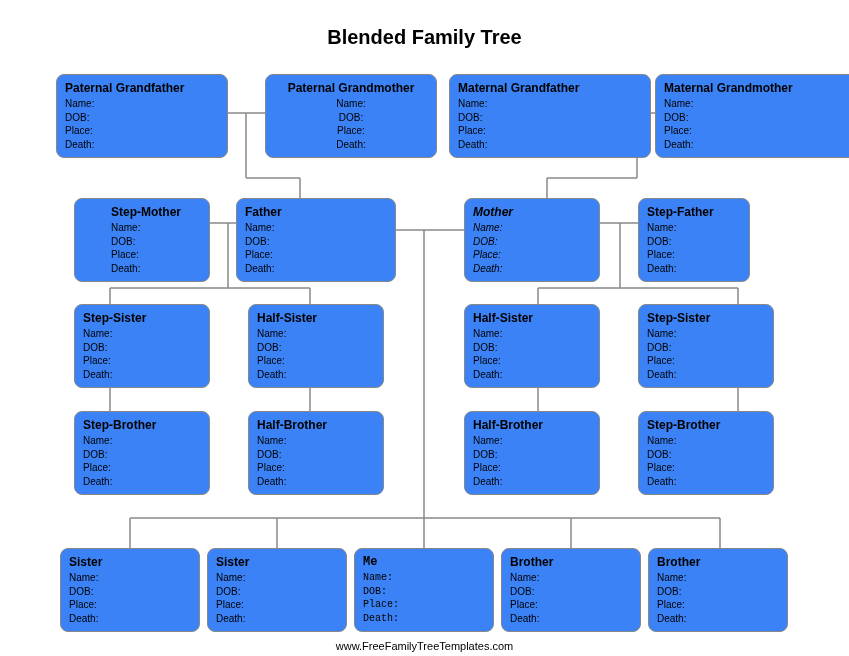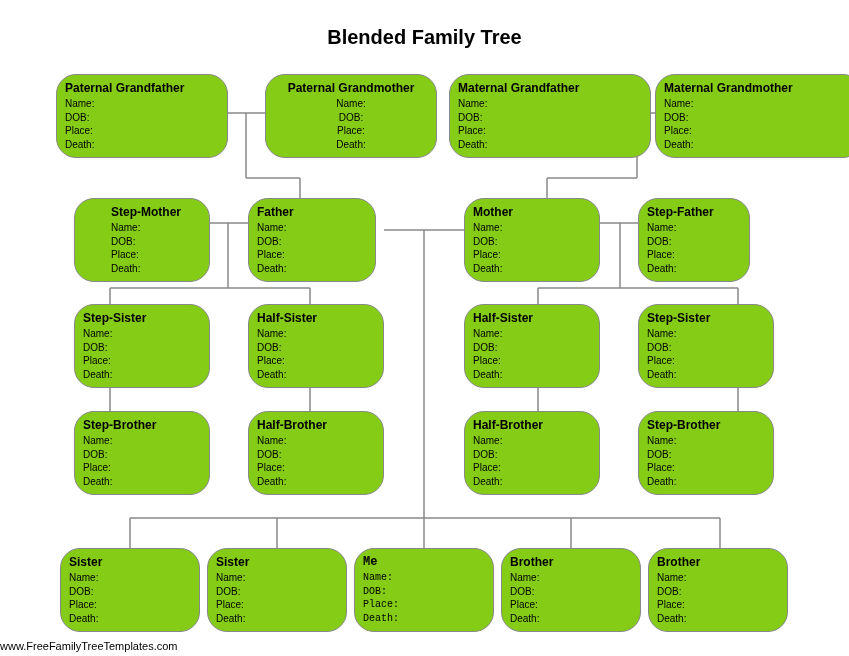--- a/index.html
+++ b/index.html
@@ -1,25 +1,25 @@
 <!DOCTYPE html>
 <html><head>
 <meta charset="utf-8">
 <style>
   * { box-sizing: border-box; }
   html, body { margin: 0; padding: 0; background: #fff; font-family: Arial, Helvetica, sans-serif; }
   .page { position: relative; width: 849px; height: 656px; margin: 8px auto; background: #fff; }
   .title { position: absolute; left: 0; right: 0; top: 18px; text-align: center; font-size: 20px; font-weight: 700; }
-  .footer { position: absolute; left: 0; right: 0; bottom: 12px; font-size: 11px; }
+  .footer { position: absolute; left: 0; right: 0; bottom: 12px; text-align: center; font-size: 11px; }
   .box {
     position: absolute;
     border: 1.5px solid #888;
-    border-radius: 20px;
+    border-radius: 8px;
     padding: 6px 8px;
-    background: #84cc16;
+    background: #3b82f6;
     z-index: 2;
   }
   .box .hd { font-size: 12px; font-weight: 700; line-height: 1.2; margin-bottom: 2px; }
   .box .fld { font-size: 10px; line-height: 1.35; }
   svg.connectors { position: absolute; inset: 0; width: 849px; height: 656px; z-index: 1; }
   svg.connectors path, svg.connectors line { stroke: #888; stroke-width: 1.5; fill: none; }
 </style>
 </head>
 <body>
 
@@ -99,28 +99,28 @@
     <div class="fld">Death:</div>
   </div>
 
   <div class="box" style="left:74px; top:190px; width:136px;padding-left:36px;">
     <div class="hd">Step-Mother</div>
     <div class="fld">Name:</div>
     <div class="fld">DOB:</div>
     <div class="fld">Place:</div>
     <div class="fld">Death:</div>
   </div>
-  <div class="box" style="left:248px; top:190px; width:128px;">
+  <div class="box" style="left:236px; top:190px; width:160px;">
     <div class="hd">Father</div>
     <div class="fld">Name:</div>
     <div class="fld">DOB:</div>
     <div class="fld">Place:</div>
     <div class="fld">Death:</div>
   </div>
-  <div class="box" style="left:464px; top:190px; width:136px;">
+  <div class="box" style="left:464px; top:190px; width:136px;font-style:italic;">
     <div class="hd">Mother</div>
     <div class="fld">Name:</div>
     <div class="fld">DOB:</div>
     <div class="fld">Place:</div>
     <div class="fld">Death:</div>
   </div>
   <div class="box" style="left:638px; top:190px; width:112px;">
     <div class="hd">Step-Father</div>
     <div class="fld">Name:</div>
     <div class="fld">DOB:</div>

